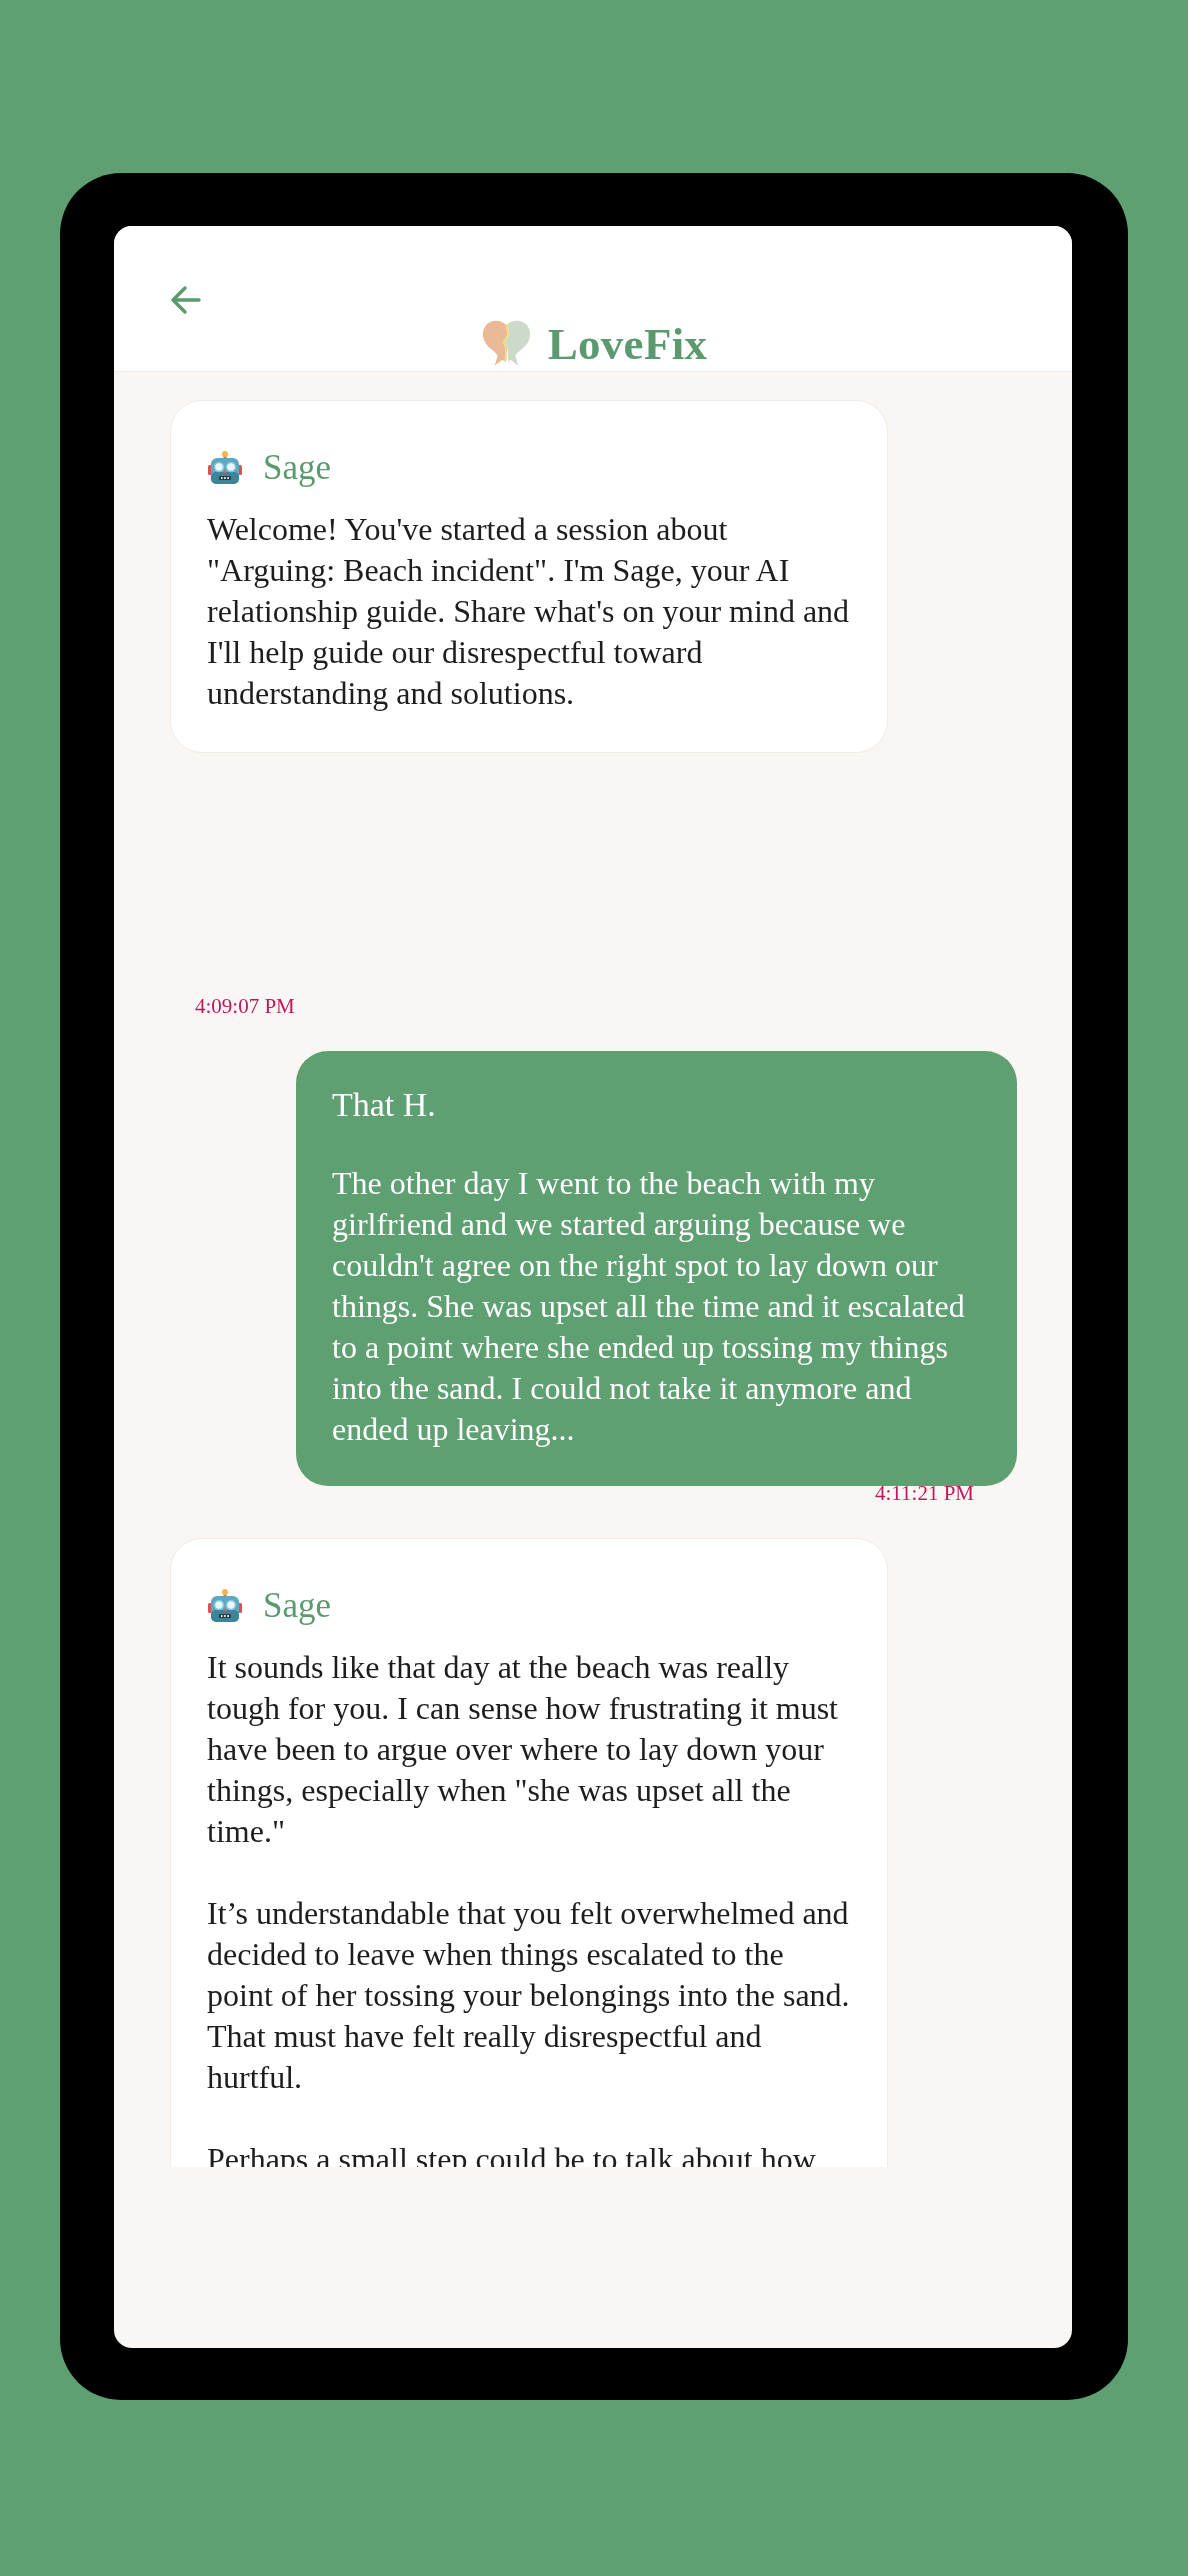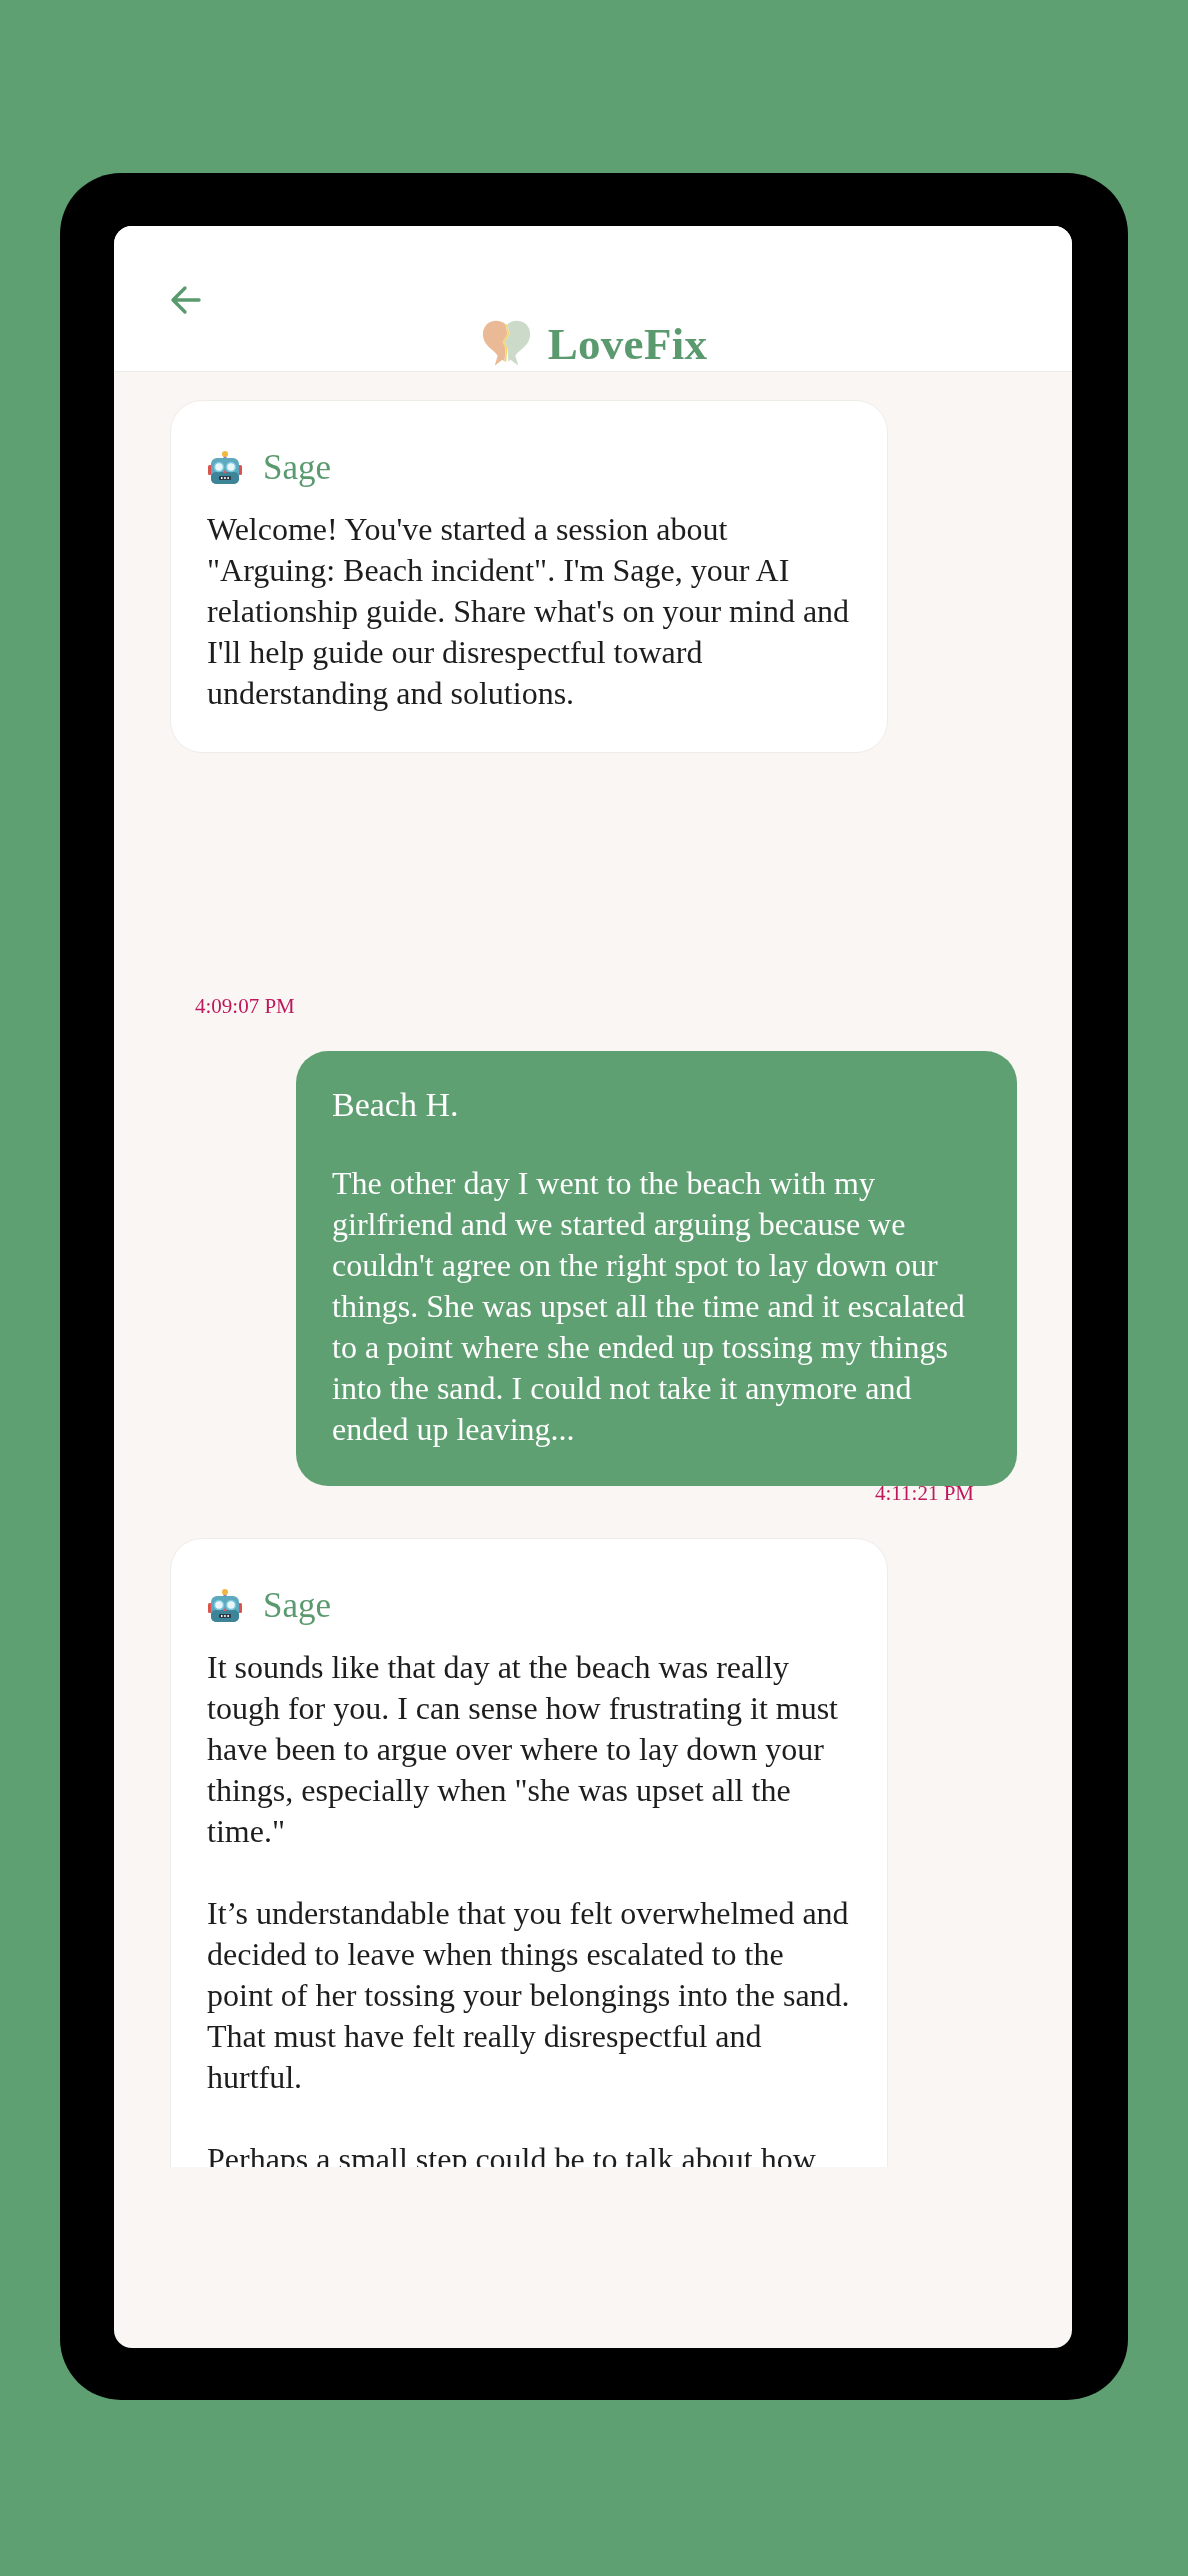--- a/index.html
+++ b/index.html
@@ -178,21 +178,21 @@
             <rect x="17.2" y="27" width="1.5" height="2" fill="#fff"></rect>
             <rect x="20.4" y="27" width="1.5" height="2" fill="#fff"></rect>
           </svg>
           <span class="sender-sage">Sage</span>
         </div>
         <div class="msg-text">Welcome! You've started a session about "Arguing: Beach incident". I'm Sage, your AI relationship guide. Share what's on your mind and I'll help guide our disrespectful toward understanding and solutions.</div>
       </div>
       <div class="ts" style="left:81px; top:621px;">4:09:07 PM</div>
 
       <div class="msg-user" style="top:678px;">
-        <div class="sender-user">Beach H.</div>
+        <div class="sender-user">That H.</div>
         <div class="msg-text">The other day I went to the beach with my girlfriend and we started arguing because we couldn't agree on the right spot to lay down our things. She was upset all the time and it escalated to a point where she ended up tossing my things into the sand. I could not take it anymore and ended up leaving...</div>
       </div>
       <div class="ts" style="right:98px; top:1108px;">4:11:21 PM</div>
 
       <div class="msg-sage" style="top:1165px;">
         <div class="msg-head">
           <svg class="robot-icon" viewBox="0 0 36 36">
             <rect x="16.5" y="2" width="3" height="6" fill="#8a7bc4"></rect>
             <circle cx="18" cy="4" r="3" fill="#f4b63e"></circle>
             <rect x="1" y="15" width="4" height="10" rx="1.5" fill="#d9534f"></rect>

